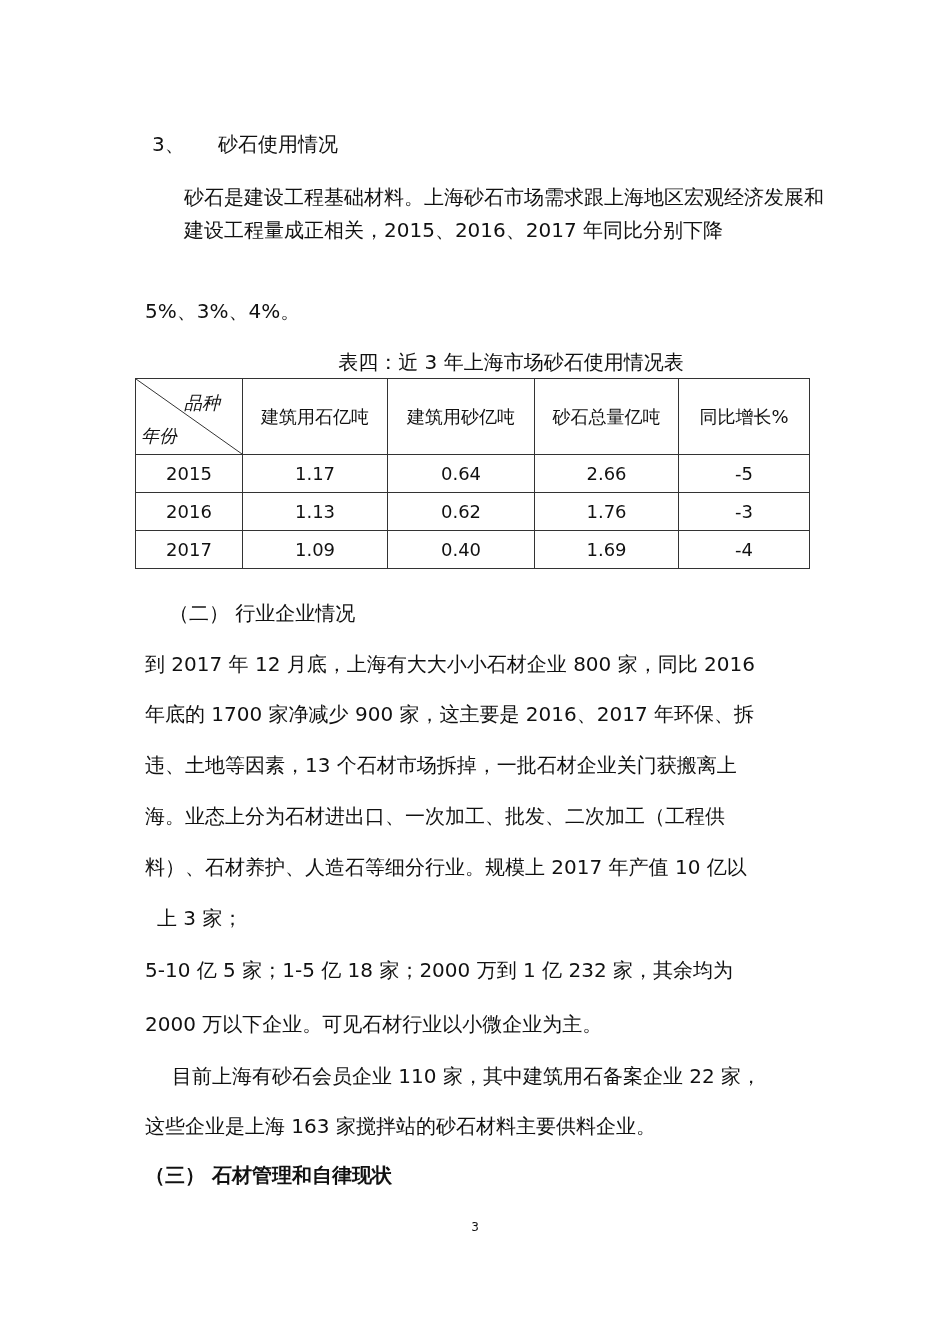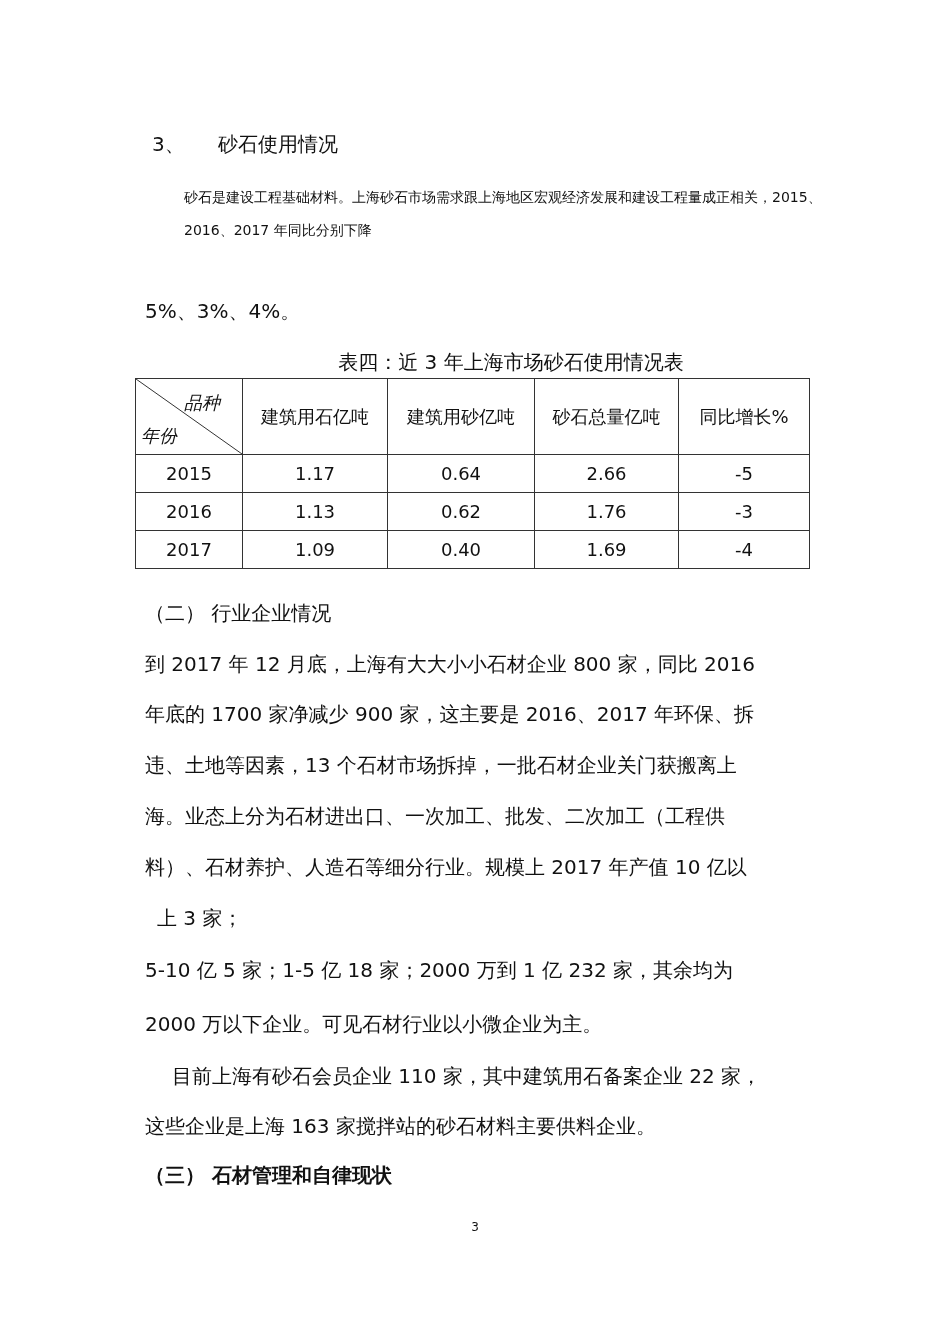--- a/index.html
+++ b/index.html
@@ -5,21 +5,21 @@
     html, body { margin: 0; padding: 0; background: #ffffff; }
     body {
       width: 950px; height: 1344px; position: relative; overflow: hidden;
       font-family: "DejaVu Sans", "Liberation Sans", sans-serif;
       color: #111111;
     }
     .abs { position: absolute; white-space: nowrap; }
     .t20 { font-size: 20px; line-height: 26px; }
     .heading3 { left: 145px; top: 131px; margin-left: 7px; }
     .heading3 .num { display: inline-block; width: 66px; }
-    .para1 { left: 184px; top: 181px; font-size: 14px; line-height: 33px; white-space: normal; width: 640px; }
+    .para1 { left: 184px; top: 181px; font-size: 20px; line-height: 33px; white-space: normal; width: 640px; }
     .para1-tail { left: 145px; top: 298px; }
     .caption { left: 0; width: 950px; text-align: center; top: 349px; font-size: 20px; padding-left: 36px; }
     table.data {
       position: absolute; left: 135px; top: 378px;
       border-collapse: collapse; font-size: 18px;
     }
     table.data td {
       border: 1.5px solid #333333; text-align: center; padding: 0;
     }
     table.data tr.head td { height: 75px; }
@@ -79,21 +79,21 @@
   <tr class="row">
     <td>2017</td>
     <td>1.09</td>
     <td>0.40</td>
     <td>1.69</td>
     <td>-4</td>
   </tr>
 </tbody>
   </table>
 
-<div class="abs sec" style="top:600px;">（二） 行业企业情况</div>
+<div class="abs sec" style="top:600px;margin-left:24px;">（二） 行业企业情况</div>
 
 <div class="abs line" style="top:651px;">到 2017 年 12 月底，上海有大大小小石材企业 800 家，同比 2016</div>
 <div class="abs line" style="top:701px;">年底的 1700 家净减少 900 家，这主要是 2016、2017 年环保、拆</div>
 <div class="abs line" style="top:752px;">违、土地等因素，13 个石材市场拆掉，一批石材企业关门获搬离上</div>
 <div class="abs line" style="top:803px;">海。业态上分为石材进出口、一次加工、批发、二次加工（工程供</div>
 <div class="abs line" style="top:854px;">料）、石材养护、人造石等细分行业。规模上 2017 年产值 10 亿以</div>
 <div class="abs line" style="top:905px;margin-left:12px;">上 3 家；</div>
 <div class="abs line" style="top:957px;">5-10 亿 5 家；1-5 亿 18 家；2000 万到 1 亿 232 家，其余均为</div>
 <div class="abs line" style="top:1011px;">2000 万以下企业。可见石材行业以小微企业为主。</div>
 

